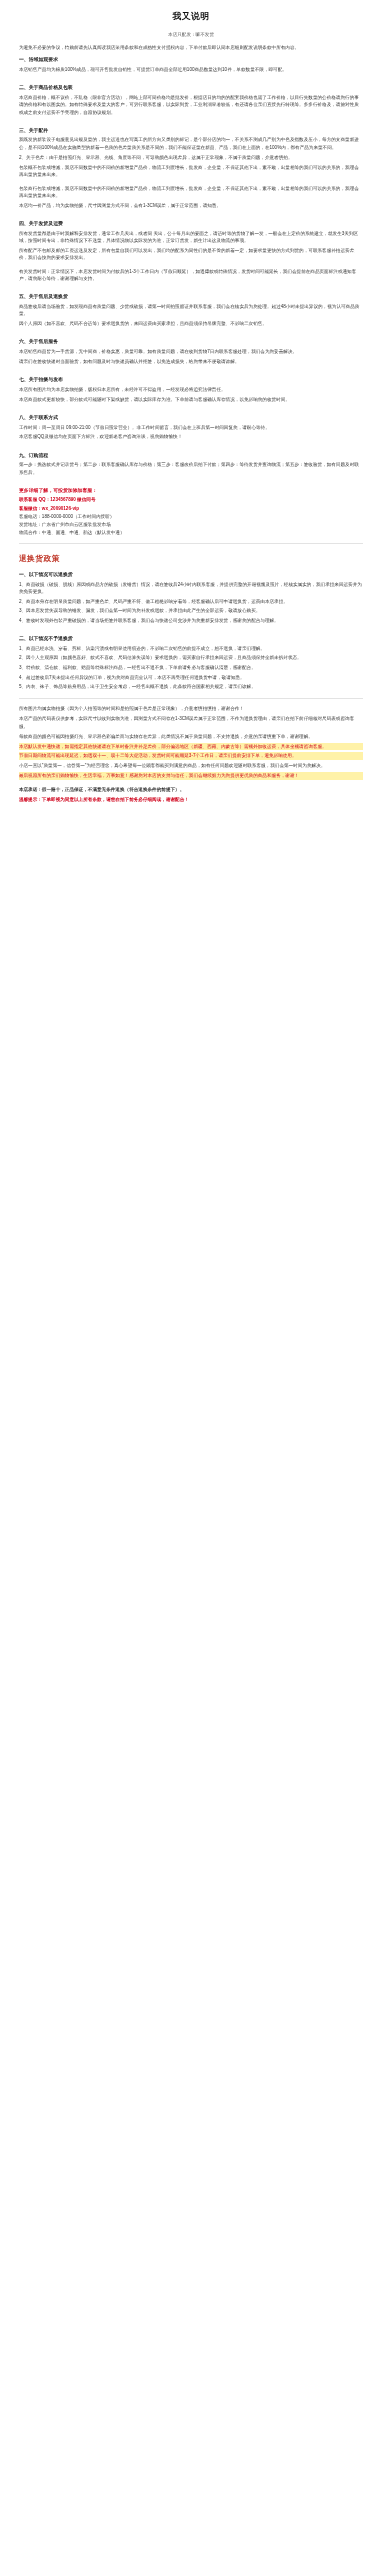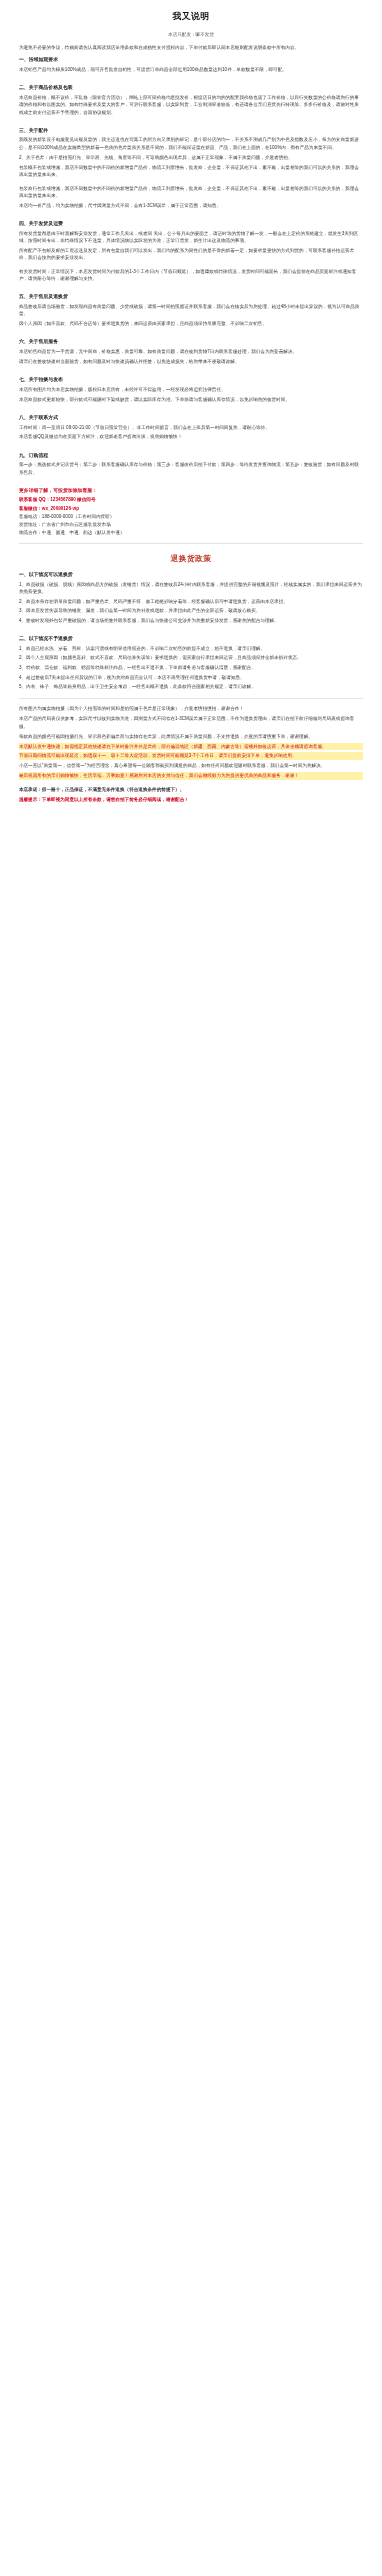--- a/index.html
+++ b/index.html
@@ -34,21 +34,20 @@
     color:#222;
     margin:4.6px 0 2.1px 0;
     font-size:4.9px;
   }
   .blank{height:3.6px;}
   .redb{color:#d0021b;font-weight:bold;}
   .bold{font-weight:bold;}
   .hl-red{background:#fff2a8;color:#d0021b;}
 
   h2.section-head{
-    text-align:center;
     font-size:7.7px;
     font-weight:bold;
     color:#c0392b;
     margin:9.3px 0 6.2px 0;
     letter-spacing:0.5px;
   }
   h2.section-head.orange{color:#e06c1f;}
 
   .contact-line{margin:1px 0;font-size:4.6px;}
 

